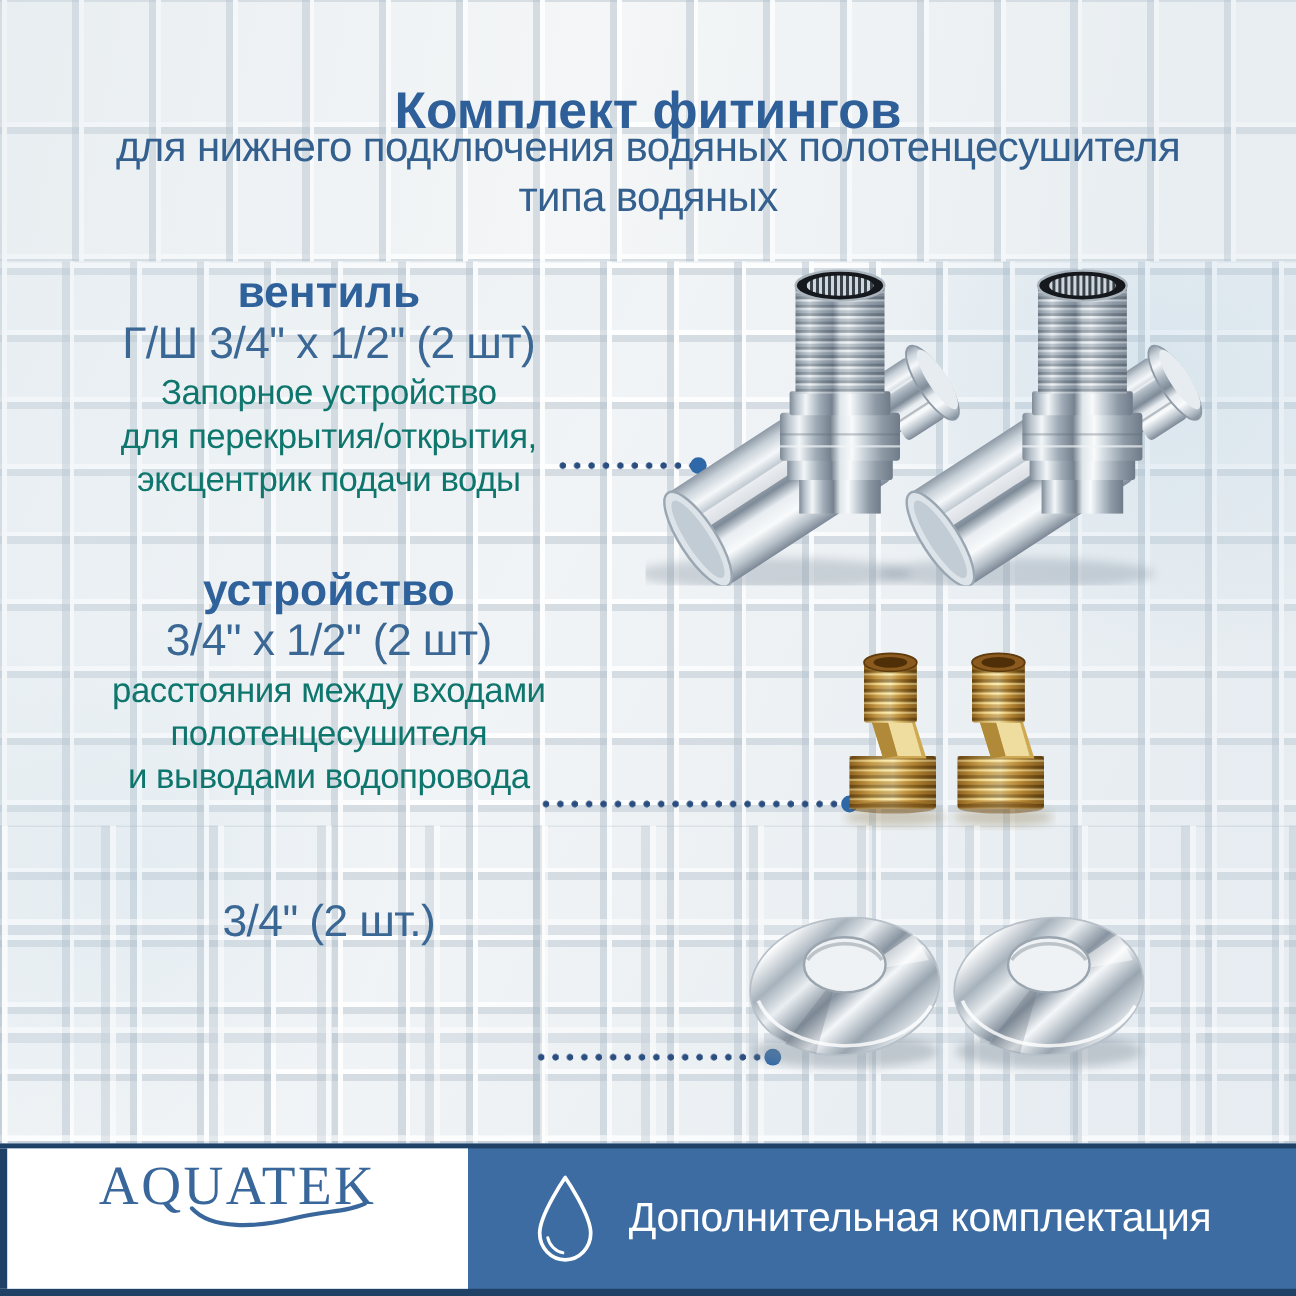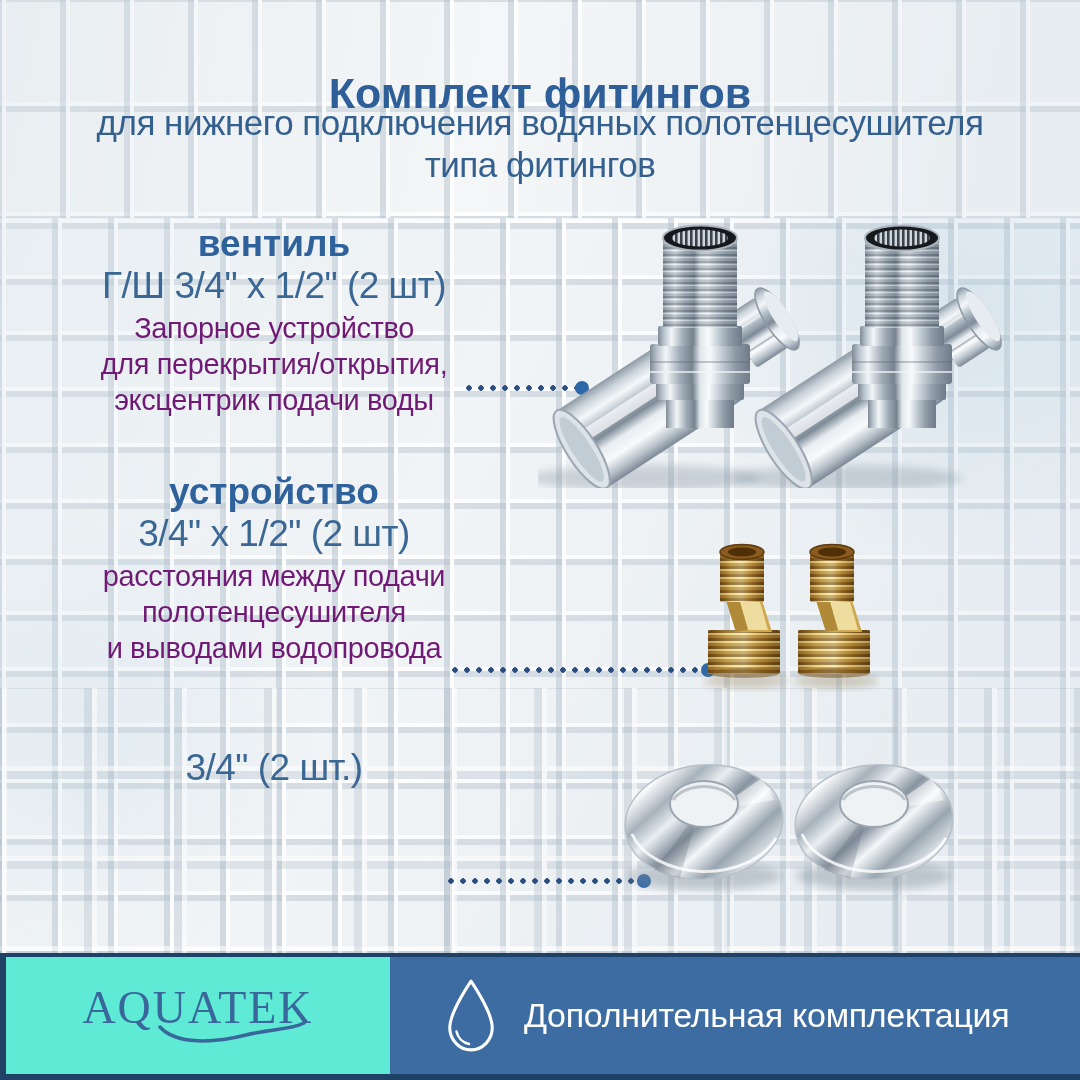--- a/index.html
+++ b/index.html
@@ -38,21 +38,21 @@
     font-size:43px;font-weight:bold;color:#2e5f99;letter-spacing:0;
   }
   .subtitle{
     position:absolute;top:102px;left:0;width:100%;text-align:center;
     font-size:35px;font-weight:400;color:#33608e;line-height:42px;letter-spacing:-0.5px;
   }
   .section{position:absolute;left:38px;width:472px;text-align:center;}
   .sec-1{top:222px;} .sec-2{top:470px;} .sec-3{top:748px;}
   .section h2{margin:0;font-size:37px;font-weight:bold;color:#2f619b;line-height:44px;text-align:center;}
   .section .size{font-size:37px;font-weight:400;color:#3a6794;line-height:40px;margin-top:0px;letter-spacing:-0.5px;}
-  .section .desc{margin-top:4px;font-size:29px;color:#701a75;line-height:36px;letter-spacing:-0.4px;}
+  .section .desc{margin-top:4px;font-size:29px;color:#0f766e;line-height:36px;letter-spacing:-0.4px;}
   
   .leader{
     position:absolute;height:6px;
     background-image:radial-gradient(circle at 3px 3px, #2b4e80 2.5px, rgba(0,0,0,0) 3px);
     background-size:12px 6px;background-repeat:repeat-x;
   }
   .leader::after{
     content:"";position:absolute;right:-13px;top:-4px;width:14px;height:14px;border-radius:50%;
     background:#2e68a8;
   }
@@ -64,22 +64,22 @@
   .p-valves{left:538px;top:218px;}
   .p-brass{left:700px;top:542px;}
   .p-reflectors{left:616px;top:758px;}
   
   .footer{
     position:absolute;left:0;right:0;top:953px;height:127px;box-sizing:border-box;
     background:#3c6ca2;border-top:4px solid #1f4166;border-bottom:6px solid #1f4166;
     display:flex;align-items:stretch;
   }
   .logo-box{
-    width:384px;background:#5eead4;border-left:6px solid #1f4166;
-    display:flex;align-items:center;justify-content:center;
+    width:384px;background:#ffffff;border-left:6px solid #1f4166;
+    display:flex;align-items:flex-start;justify-content:center;
   }
   .footer-right{flex:1;display:flex;align-items:center;}
   .drop-wrap{margin-left:52px;width:58px;height:80px;flex:0 0 auto;}
   .footer-caption{
     margin-left:24px;color:#ffffff;font-size:34px;font-weight:400;letter-spacing:-0.3px;
   }
 </style>
 </head>
 <body>
 
@@ -152,39 +152,39 @@
       </linearGradient>
       <filter id="soft" x="-40%" y="-40%" width="180%" height="180%">
         <feGaussianBlur stdDeviation="4"></feGaussianBlur>
       </filter>
     </defs>
   </svg>
 
   <h1 class="page-title">Комплект фитингов</h1>
   <div class="subtitle">
     <span style="display:block">для нижнего подключения водяных полотенцесушителя</span>
-    <span style="display:block">типа фитингов</span>
+    <span style="display:block">типа водяных</span>
   </div>
 
   <div class="section sec-1">
     <h2>вентиль</h2>
     <div class="size">Г/Ш 3/4" х 1/2" (2 шт)</div>
     <div class="desc">
       <span style="display:block">Запорное устройство</span>
       <span style="display:block">для перекрытия/открытия,</span>
       <span style="display:block">эксцентрик подачи воды</span>
     </div>
   </div>
   <div class="leader leader-1"></div>
 
   <div class="section sec-2">
     <h2>устройство</h2>
     <div class="size">3/4" х 1/2" (2 шт)</div>
     <div class="desc">
-      <span style="display:block">расстояния между подачи</span>
+      <span style="display:block">расстояния между входами</span>
       <span style="display:block">полотенцесушителя</span>
       <span style="display:block">и выводами водопровода</span>
     </div>
   </div>
   <div class="leader leader-2"></div>
 
   <div class="section sec-3">
     <div class="size">3/4" (2 шт.)</div>
   </div>
   <div class="leader leader-3"></div>

